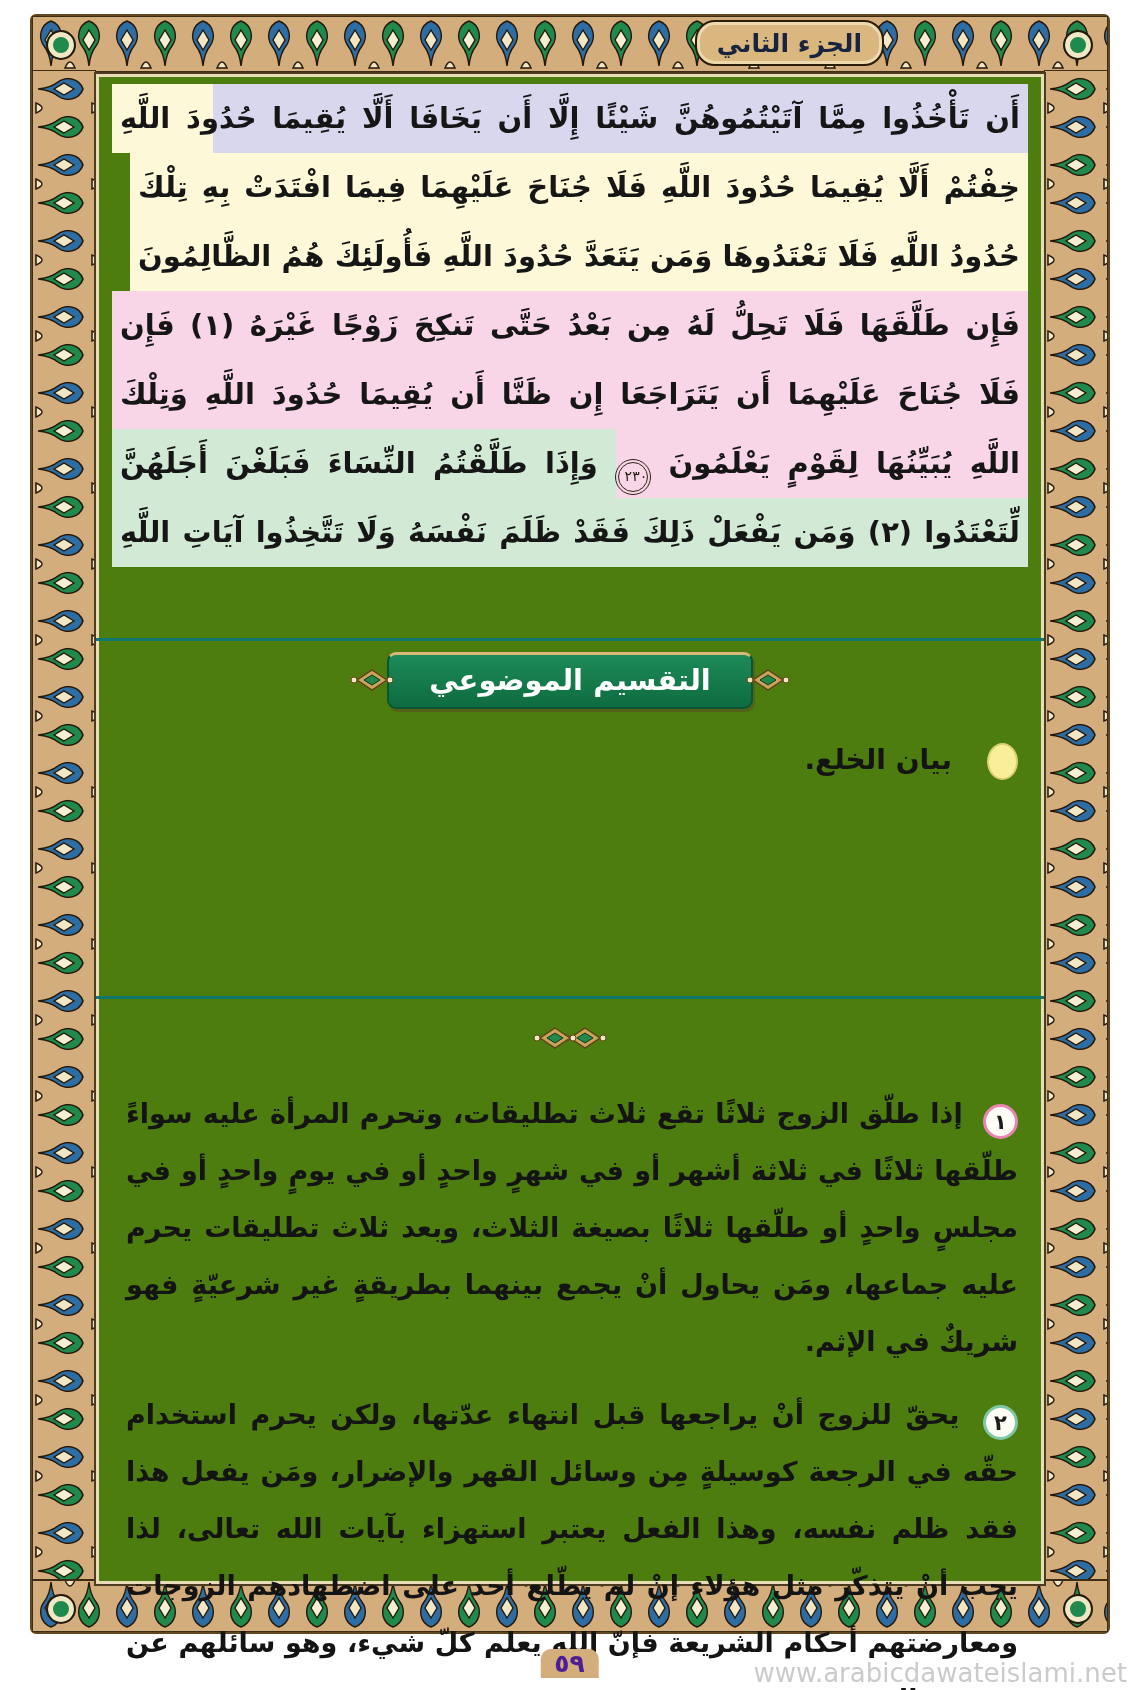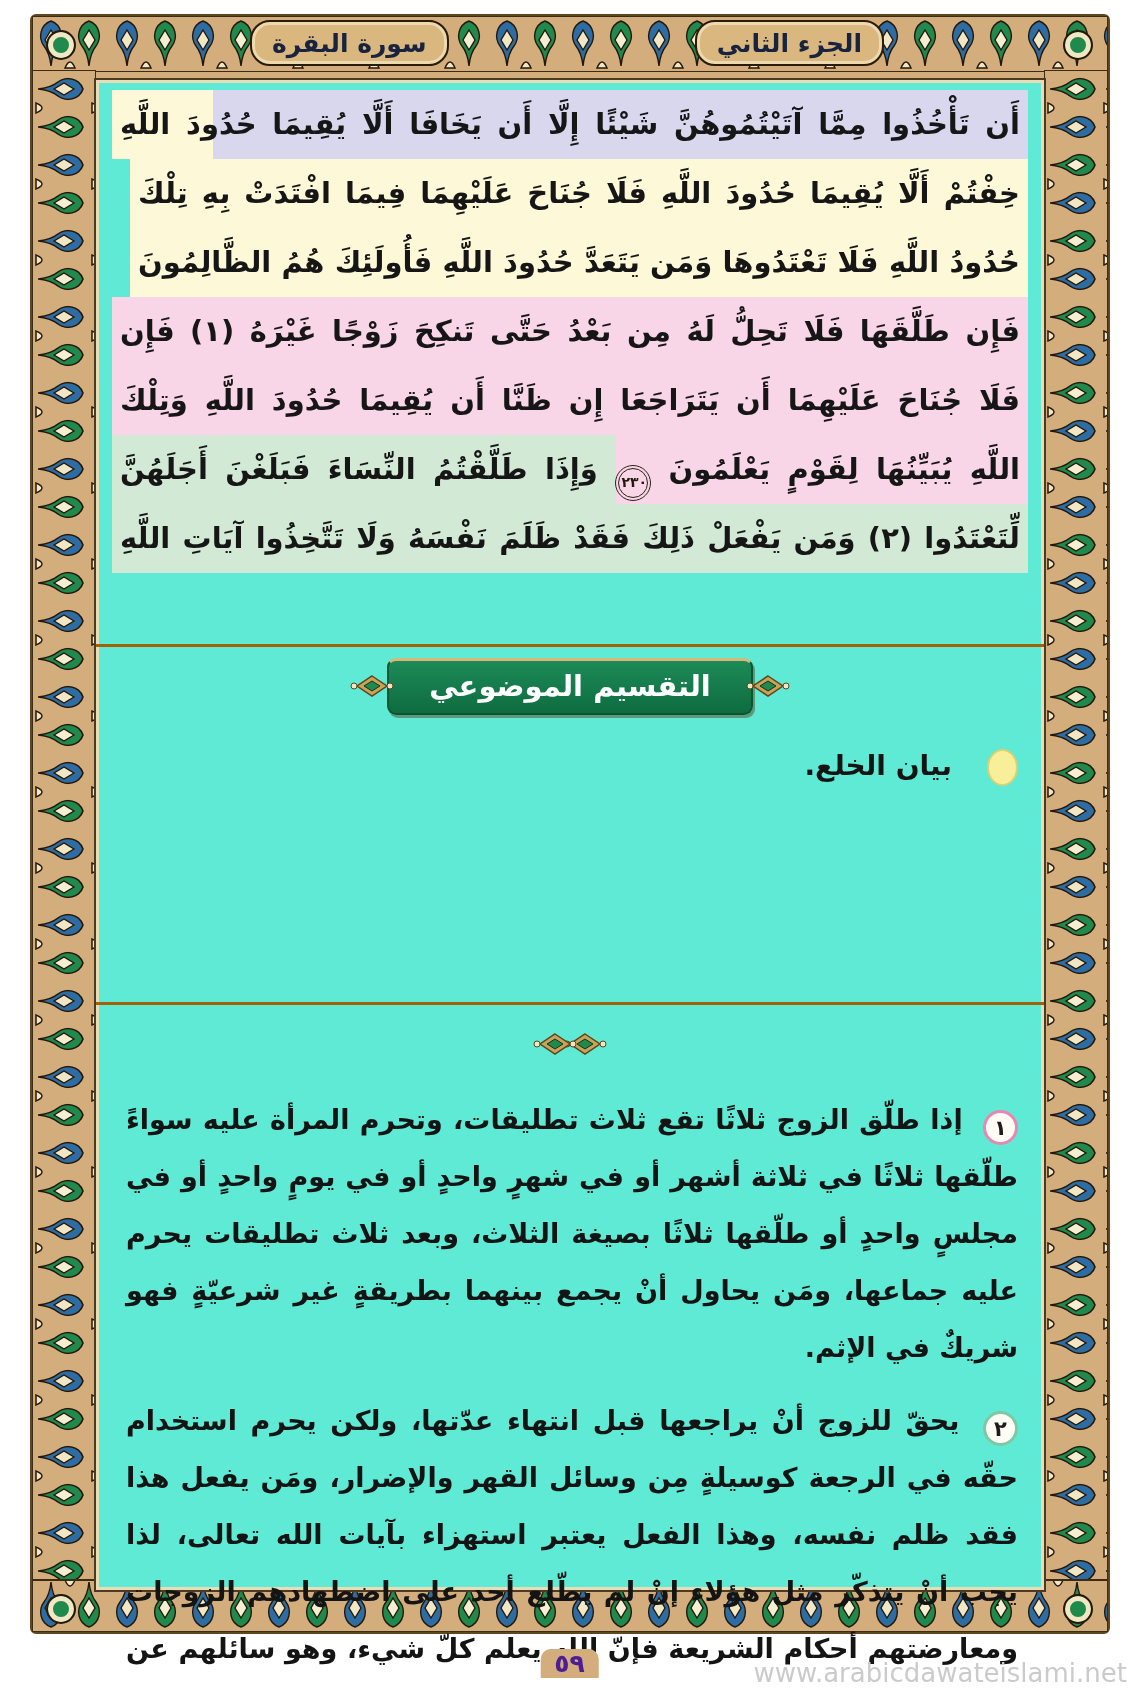--- a/index.html
+++ b/index.html
@@ -15,35 +15,35 @@
   .strip-right{right:0;top:54px;width:64px;height:1510px;}
   .corner{position:absolute;width:26px;height:26px;border-radius:50%;background:#1f8a4c;border:2px solid #27180a;box-shadow:inset 0 0 0 5px #f2e7c5;z-index:4;}
   .c-tl{left:46px;top:30px;}.c-tr{right:46px;top:30px;}.c-bl{left:46px;bottom:66px;}.c-br{right:46px;bottom:66px;}
 
   
   .cartouche{position:absolute;top:20px;height:42px;padding:0 20px;background:#dab77f;border:2px solid #2a1c0a;border-radius:20px;box-shadow:inset 0 0 0 3px #ecd9ad;display:flex;align-items:center;justify-content:center;color:#17233f;font-weight:bold;font-size:25px;z-index:5;white-space:nowrap;}
   .cart-surah{left:250px;}
   .cart-juz{left:auto;right:255px;}
 
   
-  .content{position:absolute;left:94px;top:78px;width:952px;height:1514px;background:#5eead4;border:2px solid #4c3b20;box-shadow:inset 0 0 0 3px #e9ddb8;box-sizing:border-box;z-index:3;}
+  .content{position:absolute;left:94px;top:72px;width:952px;height:1514px;background:#4d7c0f;border:2px solid #4c3b20;box-shadow:inset 0 0 0 3px #e9ddb8;box-sizing:border-box;z-index:3;}
 
   
   :root{--lav:#d9d7ee;--yel:#fdf8d7;--pink:#f8d5e7;--grn:#d2ead5;}
   .quran-block{margin:10px 16px 0 16px;height:554px;color:#161616;}
   .q-line{height:69px;line-height:69px;font-size:29px;font-weight:bold;text-align:justify;text-align-last:justify;overflow:hidden;padding:0 8px;}
   .l1{background:linear-gradient(to left,var(--lav) 0 89%,var(--yel) 89%);}
   .l2,.l3{background:var(--yel);margin-left:18px;}
   .l4,.l5{background:var(--pink);}
   .l6{background:linear-gradient(to left,var(--pink) 0 45%,var(--grn) 45%);}
   .l7,.l8{background:var(--grn);}
-  .medallion{display:inline-block;box-sizing:border-box;width:36px;height:36px;border:4px double #2b2416;border-radius:50%;font-size:14px;line-height:26px;text-align:left;vertical-align:-8px;font-weight:bold;color:#211a0c;}
-
-  
-  .section{border-top:3px solid #a16207;}
+  .medallion{display:inline-block;box-sizing:border-box;width:36px;height:36px;border:4px double #2b2416;border-radius:50%;font-size:14px;line-height:26px;text-align:left;vertical-align:-8px;font-weight:normal;color:#211a0c;}
+
+  
+  .section{border-top:3px solid #0f766e;}
   .banner-row{display:flex;align-items:center;justify-content:center;margin-top:8px;height:62px;}
   .banner{position:relative;background:linear-gradient(#1d8a58,#0e6c40);border:2px solid #0a5632;border-top:3px solid #d8b878;border-radius:9px;box-shadow:2px 3px 0 rgba(92,71,31,.5);color:#ffffff;font-weight:bold;font-size:29px;padding:8px 40px 10px 40px;white-space:nowrap;}
   .banner-orn{margin:0 -8px;z-index:1;}
 
   
   .topics{height:358px;box-sizing:border-box;}
   .bullet-list{padding:22px 26px 0 30px;}
   .bullet-item{display:flex;gap:35px;margin-bottom:22px;font-size:28px;font-weight:bold;color:#141414;line-height:53px;}
   .bullet-dot{flex:0 0 auto;width:27px;height:33px;border-radius:50%;margin-top:10px;}
   .dot-yellow{background:#f9ef9a;border:2px solid #ddd06f;}
@@ -132,23 +132,20 @@
       </defs>
       <rect x="0" y="0" width="100%" height="100%" fill="url(#pt-right)" stroke="#3c2c14" stroke-width="2"></rect>
     </svg>
   </div>
 
   <div class="corner c-tl"></div>
   <div class="corner c-tr"></div>
   <div class="corner c-bl"></div>
   <div class="corner c-br"></div>
 
-  <div class="cartouche cart-surah">
-    <span>سورة البقرة</span>
-  </div>
   <div class="cartouche cart-juz">
     <span>الجزء الثاني</span>
   </div>
 
   <div class="content">
 
     <div class="quran-block">
       <div class="q-line l1">
         <span>أَن تَأْخُذُوا مِمَّا آتَيْتُمُوهُنَّ شَيْئًا إِلَّا أَن يَخَافَا أَلَّا يُقِيمَا حُدُودَ اللَّهِ</span>
         

